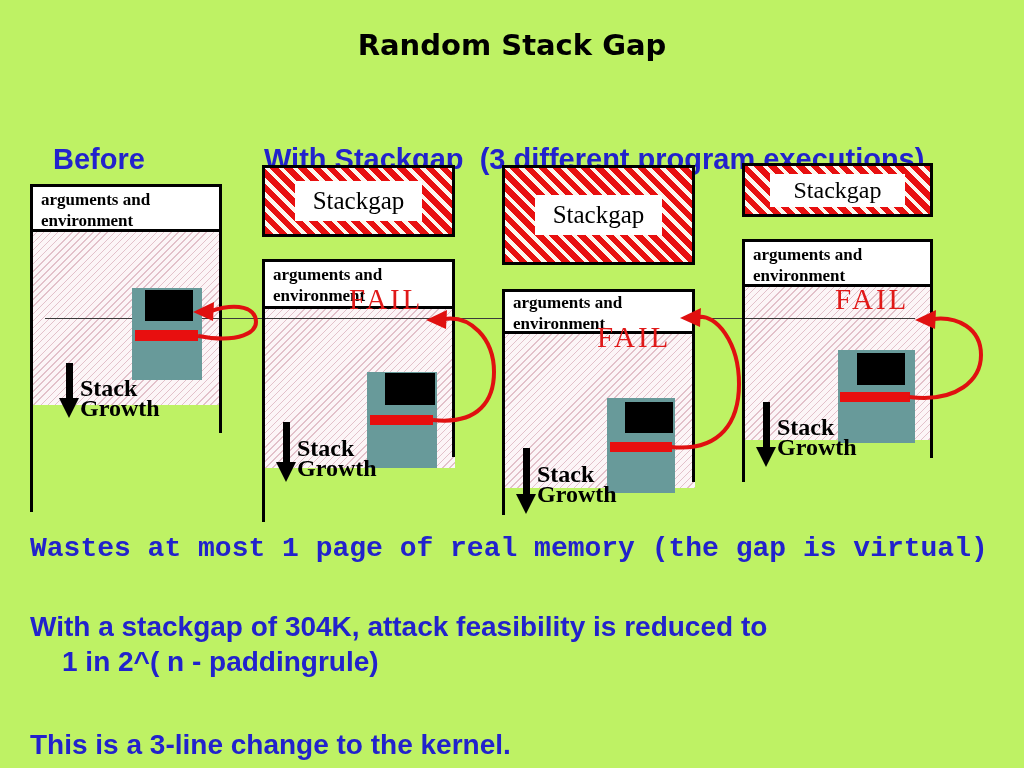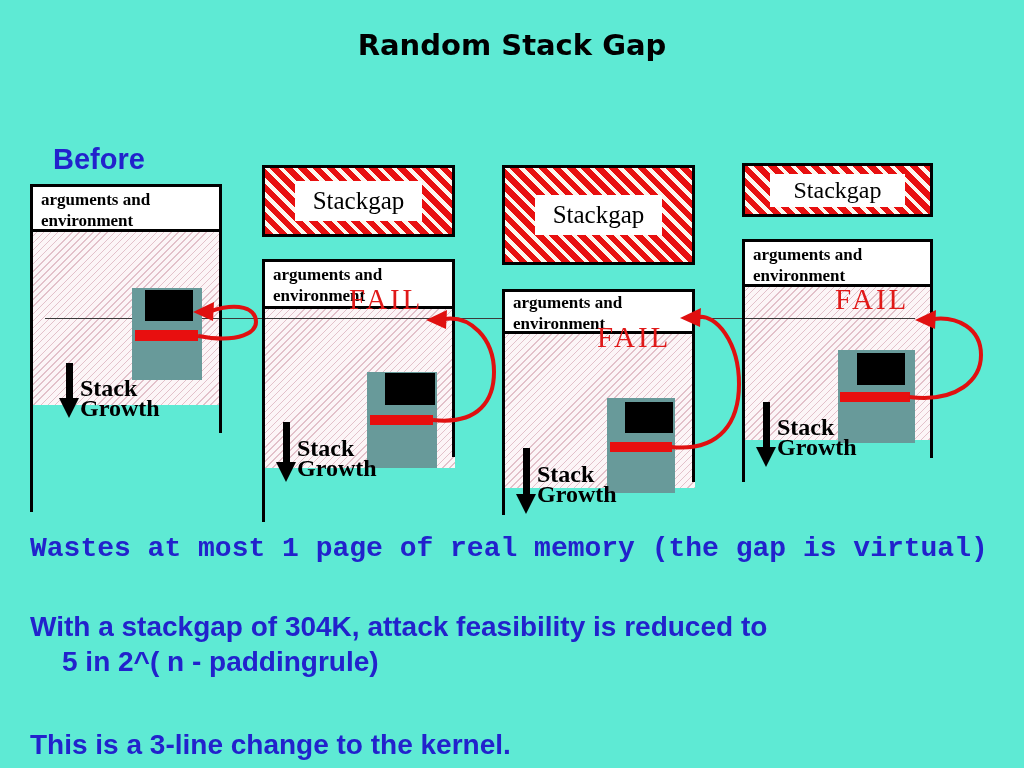--- a/index.html
+++ b/index.html
@@ -1,17 +1,17 @@
 <!DOCTYPE html>
 <html><head>
 <meta charset="utf-8">
 <style>
   html,body { margin:0; padding:0; }
   .slide {
-    position:relative; width:1024px; height:768px; background:#5eead4;
+    position:relative; width:1024px; height:768px; background:#bef264;
     overflow:hidden; font-family:"Liberation Sans", sans-serif;
   }
   .title {
     position:absolute; left:0; top:28px; width:1024px; text-align:center;
     font-family:"DejaVu Sans", sans-serif; font-weight:bold; font-size:29px; color:#000;
   }
   .hdr {
     position:absolute; font-family:"Liberation Sans", sans-serif;
     font-size:29px; font-weight:bold; color:#2222cc; white-space:pre;margin-top:21px;
   }
@@ -71,20 +71,21 @@
     font-size:28px; color:#2222cc; white-space:pre;
   }
 </style>
 </head>
 <body>
 
 <div class="slide">
 
   <div class="title">Random Stack Gap</div>
   <div class="hdr hdr-before">Before</div>
+  <div class="hdr hdr-withgap">With Stackgap  (3 different program executions)</div>
 
   <div class="stipple" style="left:30px;top:210px;width:192px;height:195px;"></div>
   <div class="stipple" style="left:262px;top:287px;width:193px;height:181px;"></div>
   <div class="stipple" style="left:502px;top:312px;width:193px;height:176px;"></div>
   <div class="stipple" style="left:742px;top:265px;width:191px;height:175px;"></div>
 
   <div class="target-line"></div>
 
   <div class="argsbox" style="left:30px;top:162px;width:192px;height:48px;">
     <span>arguments and environment</span>
@@ -173,17 +174,17 @@
     </g>
     <g>
       <path d="M 909 397 C 958 403, 981 379, 981 355 C 981 328, 957 316, 933 319"></path>
       <polygon points="915,320 936,310 935,329"></polygon>
     </g>
   </svg>
 
   <div class="notes">
     <div class="note" style="left:30px;top:533px;font-family:Liberation Mono, monospace;">Wastes at most 1 page of real memory (the gap is virtual)</div>
     <div class="note" style="left:30px;top:611px;">With a stackgap of 304K, attack feasibility is reduced to</div>
-    <div class="note" style="left:62px;top:646px;">5 in 2^( n - paddingrule)</div>
+    <div class="note" style="left:62px;top:646px;">1 in 2^( n - paddingrule)</div>
     <div class="note" style="left:30px;top:729px;">This is a 3-line change to the kernel.</div>
   </div>
 
 </div>
 
 </body></html>

